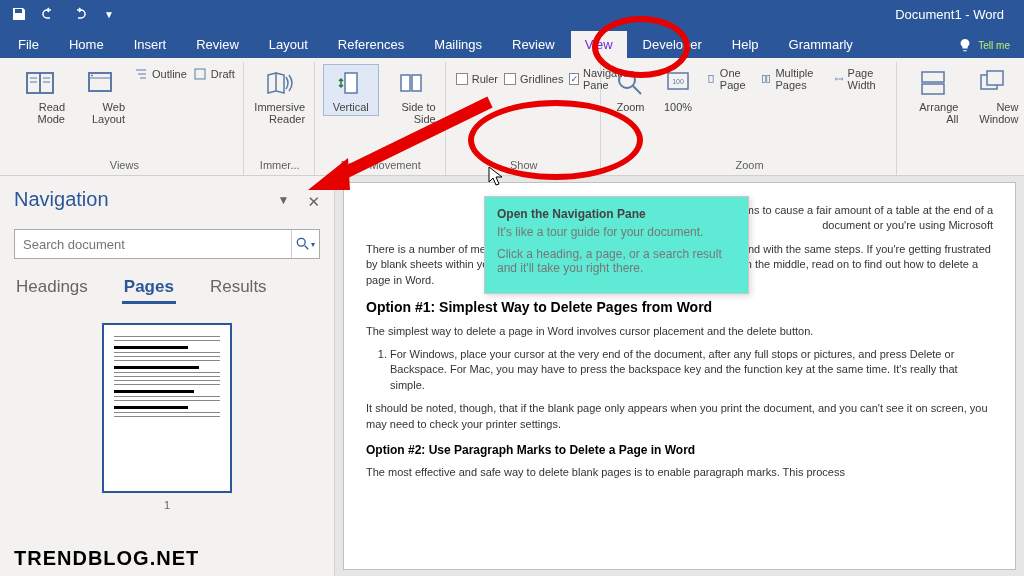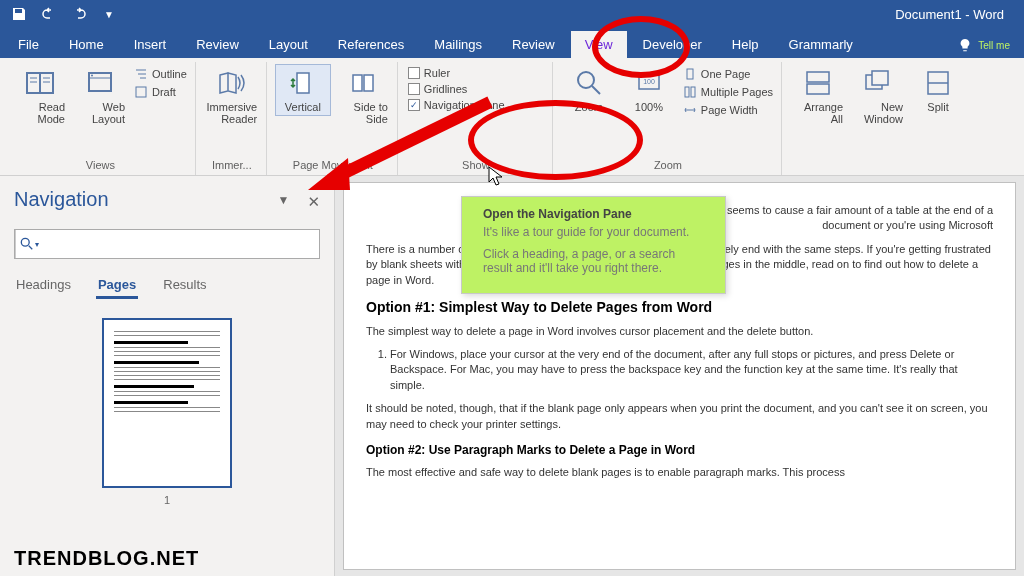--- a/index.html
+++ b/index.html
@@ -16,45 +16,45 @@
 .bulb{width:14px;height:14px;display:inline-block}
 .ribbon{background:#f3f2f1;border-bottom:1px solid #d0d0d0;height:118px;display:flex;padding:4px 6px 0 6px;gap:2px}
 .group{display:flex;flex-direction:column;align-items:center;border-right:1px solid #d6d6d6;padding:0 6px 2px 6px;position:relative}
 .group:last-child{border-right:none}
 .group-body{display:flex;gap:4px;flex:1;align-items:flex-start;padding-top:2px}
 .group-label{font-size:11px;color:#5f5f5f;padding:2px 0}
 .big-btn{display:flex;flex-direction:column;align-items:center;width:56px;padding:2px;cursor:pointer;border:1px solid transparent}
 .big-btn.selected{background:#e0e8f5;border-color:#a5b9d8}
 .big-btn .ico{width:32px;height:32px;margin-bottom:2px}
 .big-btn .lbl{font-size:11px;text-align:right;line-height:12px;color:#444}
-.small-list{display:flex;flex-direction:column;gap:2px;padding-top:2px}
+.small-list{display:flex;flex-direction:row;gap:2px;padding-top:2px}
 .small-item{display:flex;align-items:center;gap:4px;font-size:11px;color:#444;padding:1px 2px}
 .checkbox{width:12px;height:12px;border:1px solid #888;display:inline-flex;align-items:center;justify-content:center;font-size:9px;color:#2b579a;background:#fff}
 .content-area{display:flex;height:400px;background:#e6e6e6}
 .nav-pane{width:335px;background:#f3f2f1;border-right:1px solid #d0d0d0;padding:12px 14px;position:relative}
 .nav-header{display:flex;align-items:flex-end;justify-content:space-between;margin-bottom:18px}
 .nav-title{font-size:20px;color:#2b579a}
 .nav-controls{display:flex;gap:18px;color:#666;font-size:12px}
 .search-box{display:flex;border:1px solid #aaa;background:#fff;height:30px;align-items:center;margin-bottom:14px}
 .search-input{flex:1;border:none;padding:0 8px;font-size:13px;outline:none;color:#666}
 .search-btn{width:28px;height:28px;display:flex;align-items:center;justify-content:center;color:#2b579a;border-left:1px solid #ccc}
-.nav-tabs{display:flex;gap:23px;border-bottom:1px solid transparent;margin-bottom:12px;font-size:13px}
+.nav-tabs{display:flex;gap:32px;border-bottom:1px solid transparent;margin-bottom:12px;font-size:17px}
 .nav-tab{padding:4px 2px;color:#666;cursor:pointer}
 .nav-tab.active{color:#2b579a;border-bottom:3px solid #2b579a;font-weight:600}
 .thumb-area{display:flex;flex-direction:column;align-items:center;padding-top:6px}
 .thumb{width:130px;height:170px;border:2px solid #2b579a;background:#fff;padding:8px 10px;overflow:hidden}
 .thumb-line{height:2px;background:#333;margin:3px 0}
 .thumb-line.thin{height:1px;background:#888}
 .thumb-title{height:3px;background:#000;width:70%;margin:5px 0 3px 0}
 .thumb-num{font-size:11px;color:#666;margin-top:6px}
 .doc-area{flex:1;background:#fff;border:1px solid #c0c0c0;margin:6px 8px;padding:20px 22px 10px 22px;overflow:hidden;font-family:Calibri,Arial,sans-serif;color:#333;font-size:11px;line-height:1.4}
 .doc-area h2{font-size:14px;font-weight:700;margin:10px 0 6px 0;color:#000}
 .doc-area p{margin-bottom:8px}
 .doc-area ol{margin-left:24px;margin-bottom:8px}
-.tooltip{position:absolute;left:461px;top:196px;width:265px;background:#bef264;border:1px solid #c8c8c8;padding:10px 21px;box-shadow:2px 2px 6px rgba(0,0,0,0.15);z-index:50;font-size:12px}
+.tooltip{position:absolute;left:484px;top:196px;width:265px;background:#5eead4;border:1px solid #c8c8c8;padding:10px 12px;box-shadow:2px 2px 6px rgba(0,0,0,0.15);z-index:50;font-size:12px}
 .tooltip .tt-title{font-weight:600;color:#444;margin-bottom:4px}
 .tooltip .tt-body{color:#777;margin-bottom:8px}
 .annotation{position:absolute;pointer-events:none;z-index:100}
 .circle-annot{border:6px solid #e60000;border-radius:50%}
 .watermark{position:absolute;left:14px;bottom:6px;font-size:20px;font-weight:700;letter-spacing:1px;color:#000;z-index:200}
 svg{display:block}
 .cursor-annot{position:absolute;left:488px;top:166px;z-index:60}
 </style>
 </head>
 <body>
@@ -270,20 +270,21 @@
 <div class="content-area">
   <div class="nav-pane">
     <div class="nav-header">
       <div class="nav-title">Navigation</div>
       <div class="nav-controls">
         <span>▼</span>
         <span style="font-size:15px">✕</span>
       </div>
     </div>
     <div class="search-box">
+      <input class="search-input" placeholder="Search document" style="">
       <div class="search-btn">
         <svg width="14" height="14" viewBox="0 0 16 16">
             <circle cx="6" cy="6" r="4.5" fill="none" stroke="#2b579a" stroke-width="1.5"></circle>
             <line x1="10" y1="10" x2="14" y2="14" stroke="#2b579a" stroke-width="1.5"></line>
           </svg>
         <span style="font-size:8px;color:#2b579a;margin-left:1px">▾</span>
       </div>
     </div>
     <div class="nav-tabs">
       <div class="nav-tab">Headings</div>

